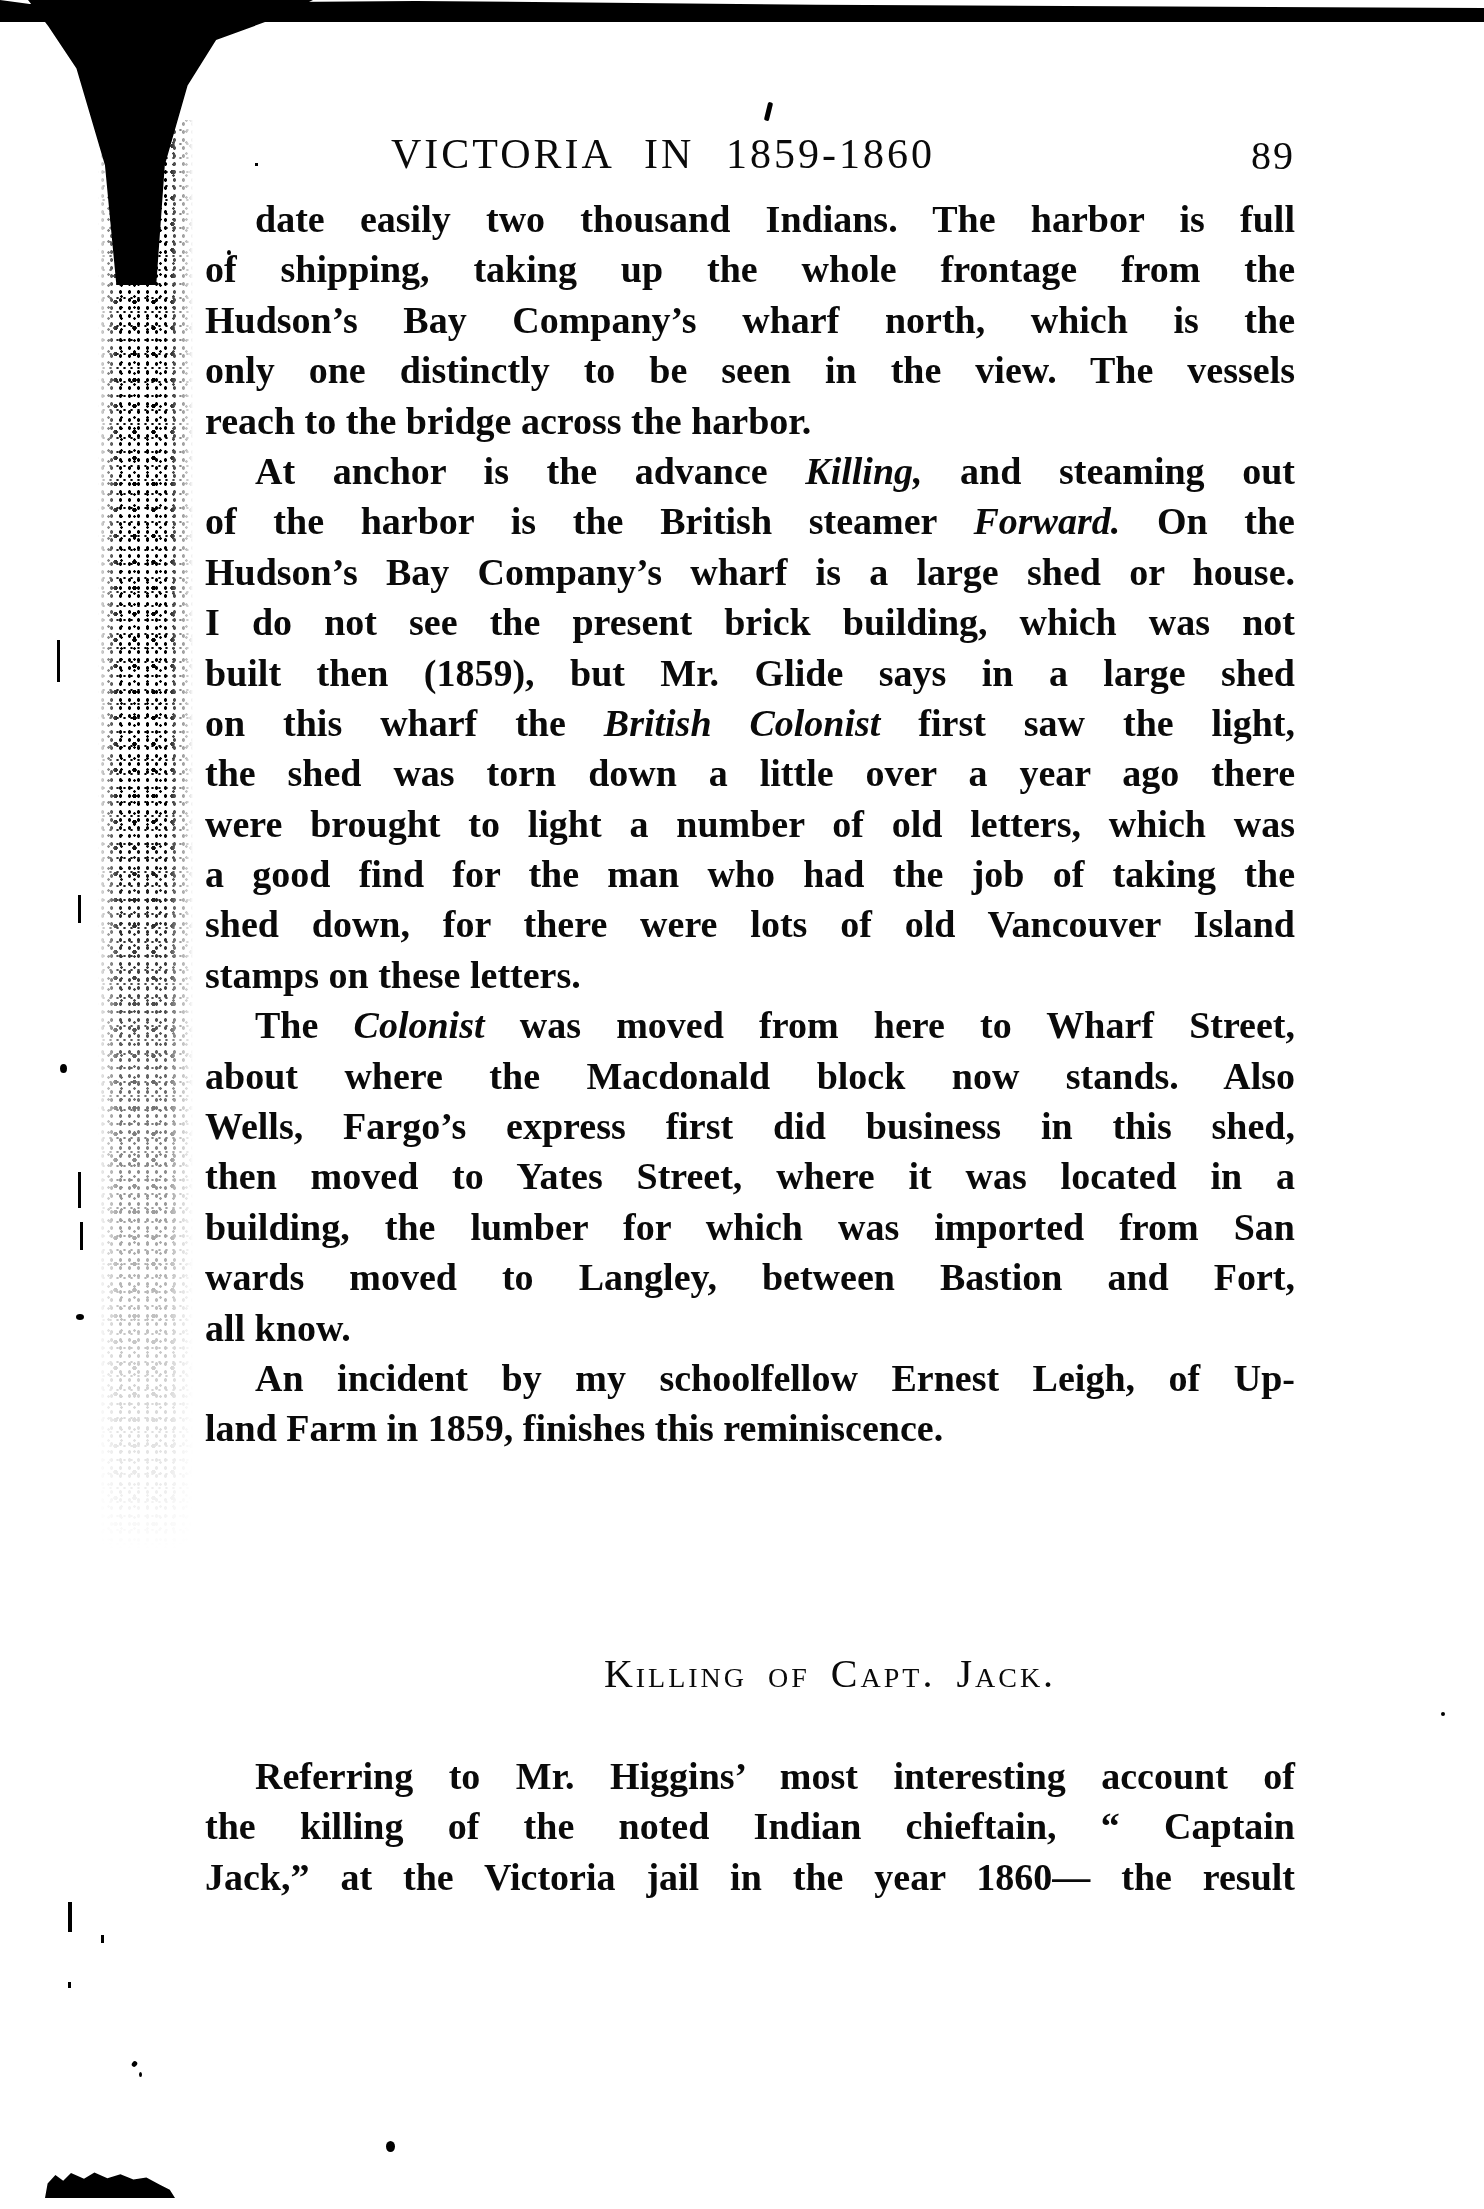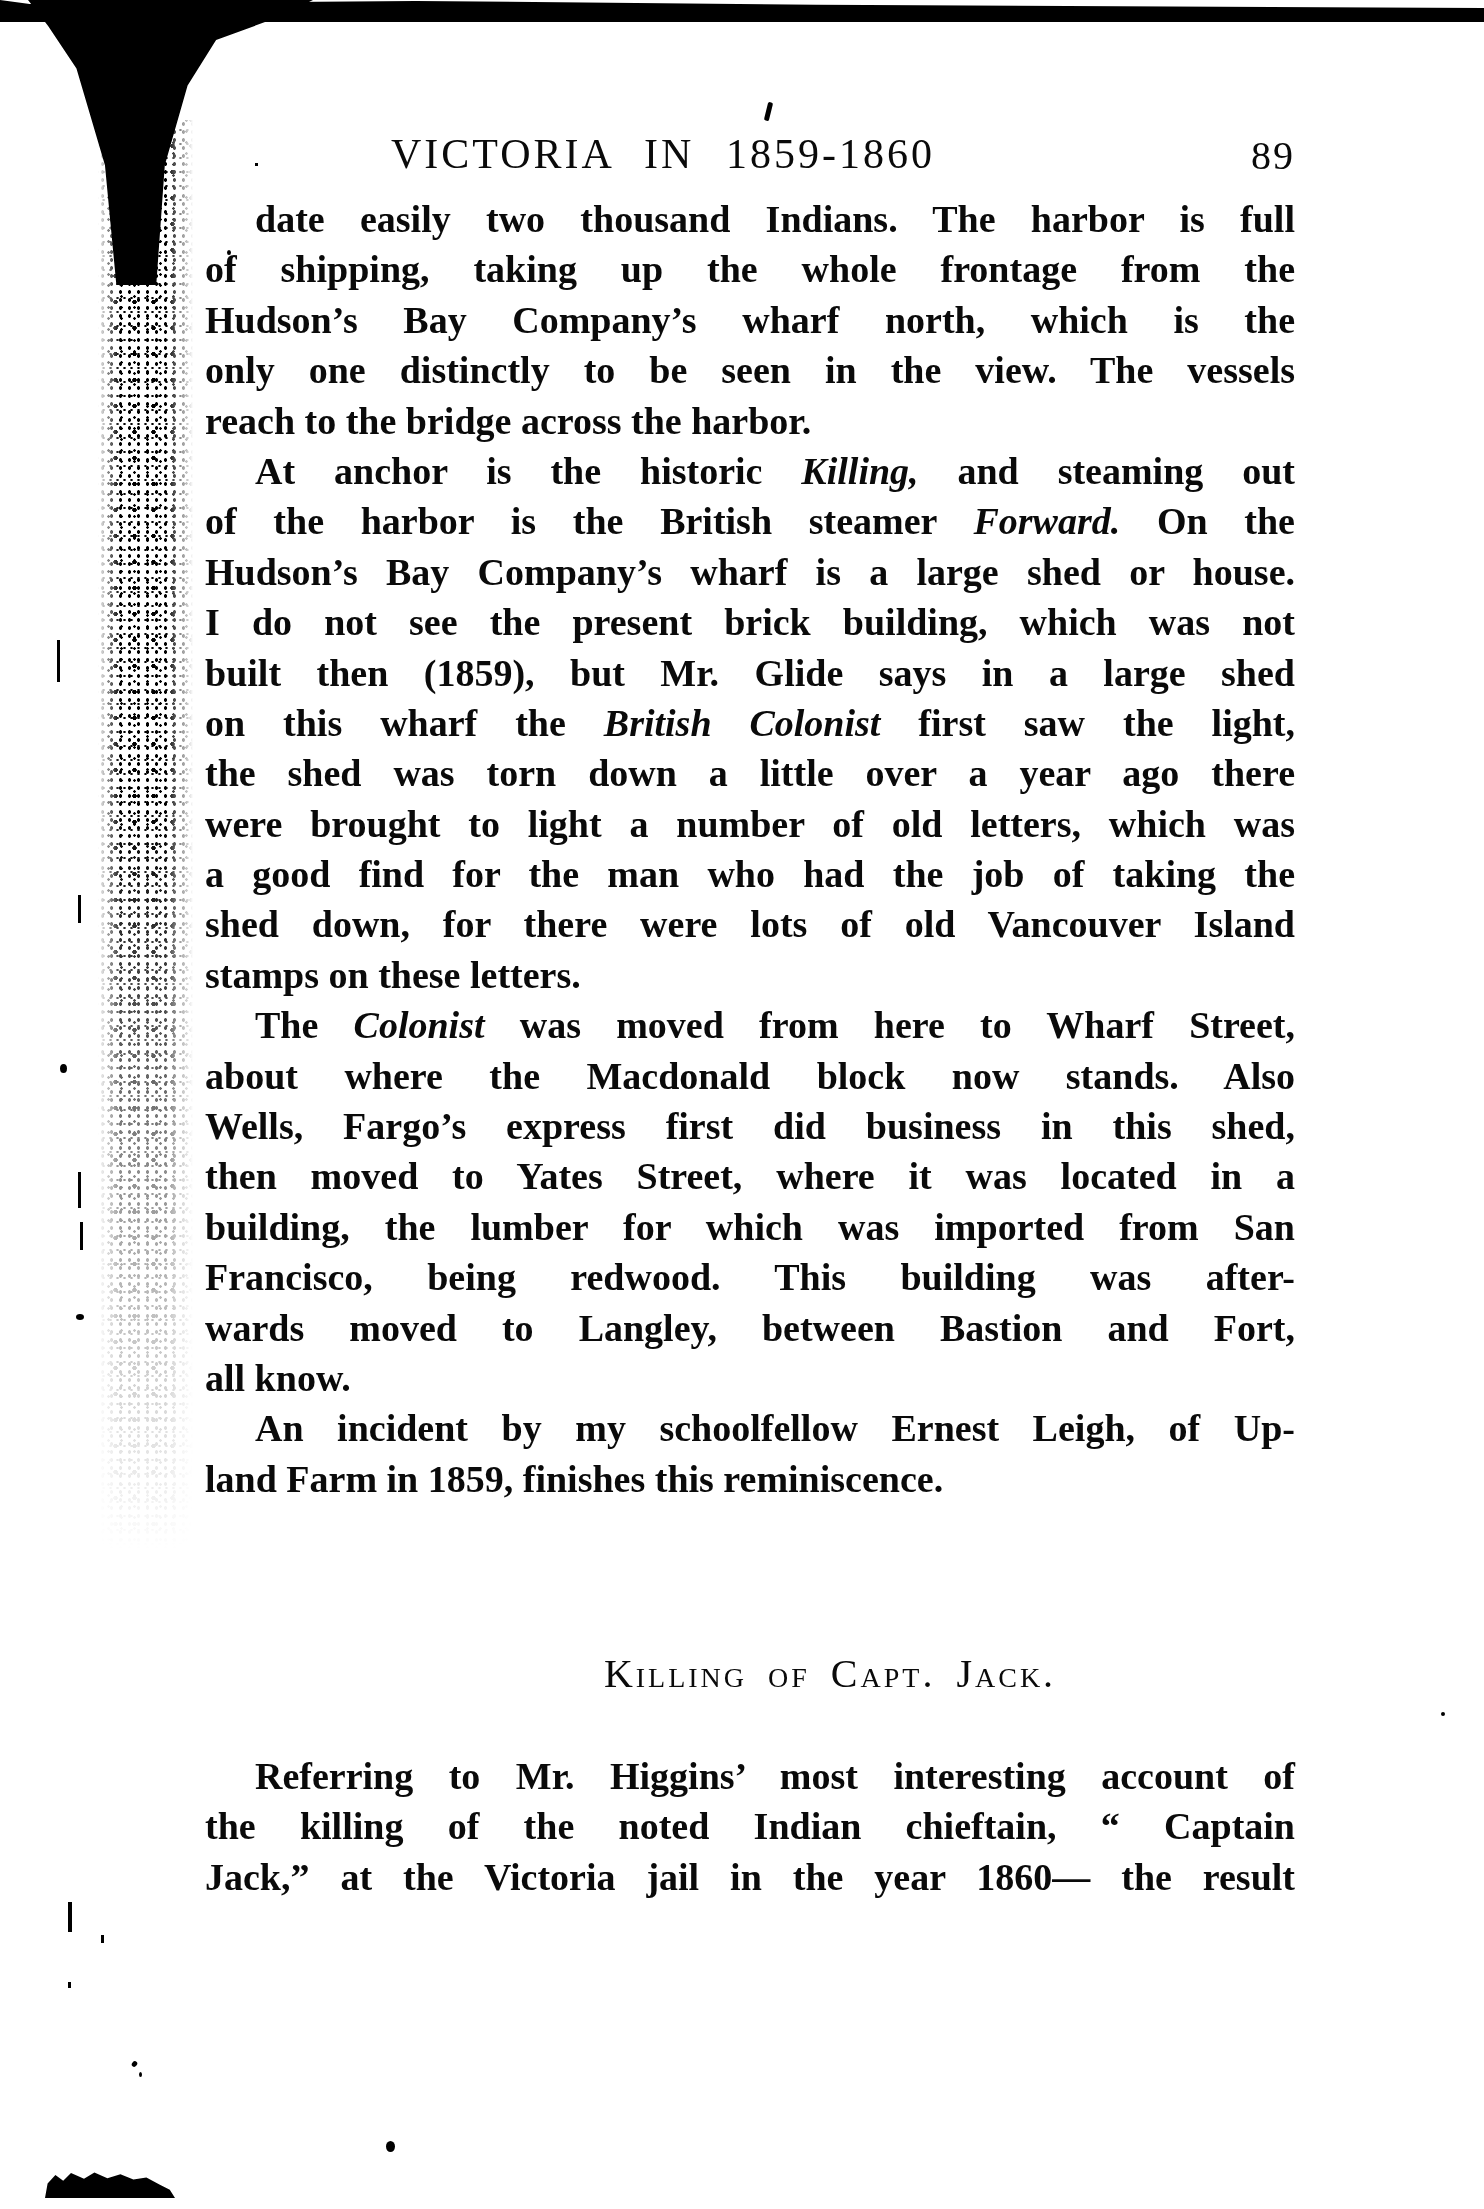--- a/index.html
+++ b/index.html
@@ -116,39 +116,38 @@
 
   <div id="body-block" class="text-block">
       <div>
         <div class="line indent"><span>date easily two thousand Indians. The harbor is full</span></div>
         <div class="line"><span>of shipping, taking up the whole frontage from the</span></div>
         <div class="line"><span>Hudson’s Bay Company’s wharf north, which is the</span></div>
         <div class="line"><span>only one distinctly to be seen in the view. The vessels</span></div>
         <div class="line last"><span>reach to the bridge across the harbor.</span></div>
       </div>
       <div>
-        <div class="line indent"><span>At anchor is the historic </span><i>Killing,</i><span> and steaming out</span></div>
+        <div class="line indent"><span>At anchor is the advance </span><i>Killing,</i><span> and steaming out</span></div>
         <div class="line"><span>of the harbor is the British steamer </span><i>Forward.</i><span> On the</span></div>
         <div class="line"><span>Hudson’s Bay Company’s wharf is a large shed or house.</span></div>
         <div class="line"><span>I do not see the present brick building, which was not</span></div>
         <div class="line"><span>built then (1859), but Mr. Glide says in a large shed</span></div>
         <div class="line"><span>on this wharf the </span><i>British Colonist</i><span> first saw the light,</span></div>
         <div class="line"><span>the shed was torn down a little over a year ago there</span></div>
         <div class="line"><span>were brought to light a number of old letters, which was</span></div>
         <div class="line"><span>a good find for the man who had the job of taking the</span></div>
         <div class="line"><span>shed down, for there were lots of old Vancouver Island</span></div>
         <div class="line last"><span>stamps on these letters.</span></div>
       </div>
       <div>
         <div class="line indent"><span>The </span><i>Colonist</i><span> was moved from here to Wharf Street,</span></div>
         <div class="line"><span>about where the Macdonald block now stands. Also</span></div>
         <div class="line"><span>Wells, Fargo’s express first did business in this shed,</span></div>
         <div class="line"><span>then moved to Yates Street, where it was located in a</span></div>
         <div class="line"><span>building, the lumber for which was imported from San</span></div>
-        <div class="line"><span>Francisco, being redwood. This building was after-</span></div>
         <div class="line"><span>wards moved to Langley, between Bastion and Fort,</span></div>
         <div class="line last"><span>all know.</span></div>
       </div>
       <div>
         <div class="line indent"><span>An incident by my schoolfellow Ernest Leigh, of Up-</span></div>
         <div class="line last"><span>land Farm in 1859, finishes this reminiscence.</span></div>
       </div>
     </div>
 
   <div class="section-heading">Killing of Capt. Jack.</div>

